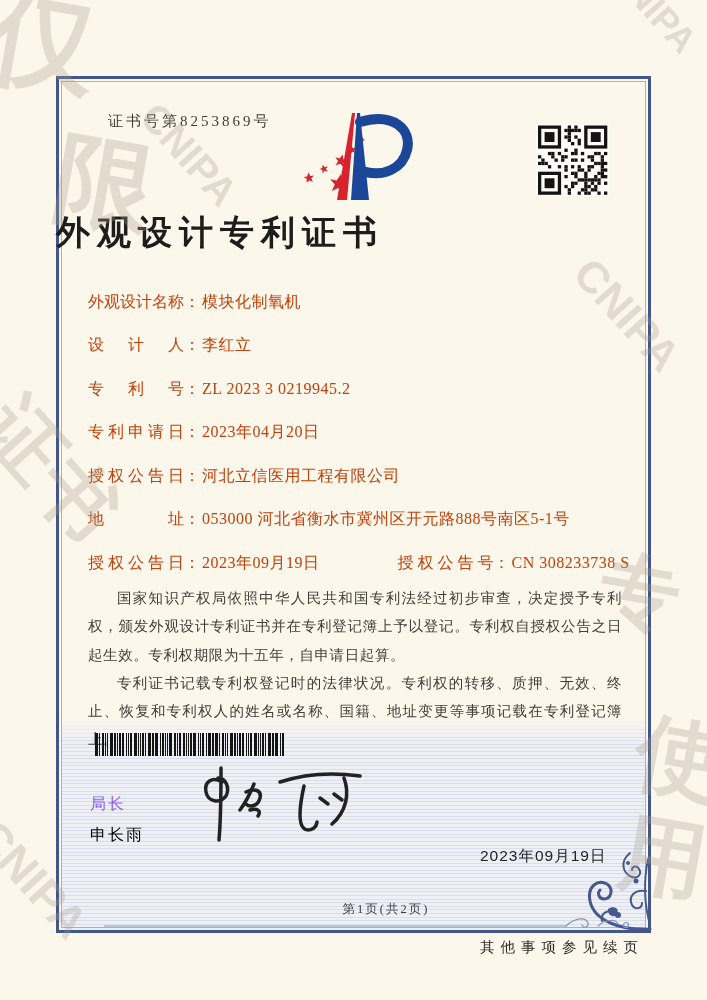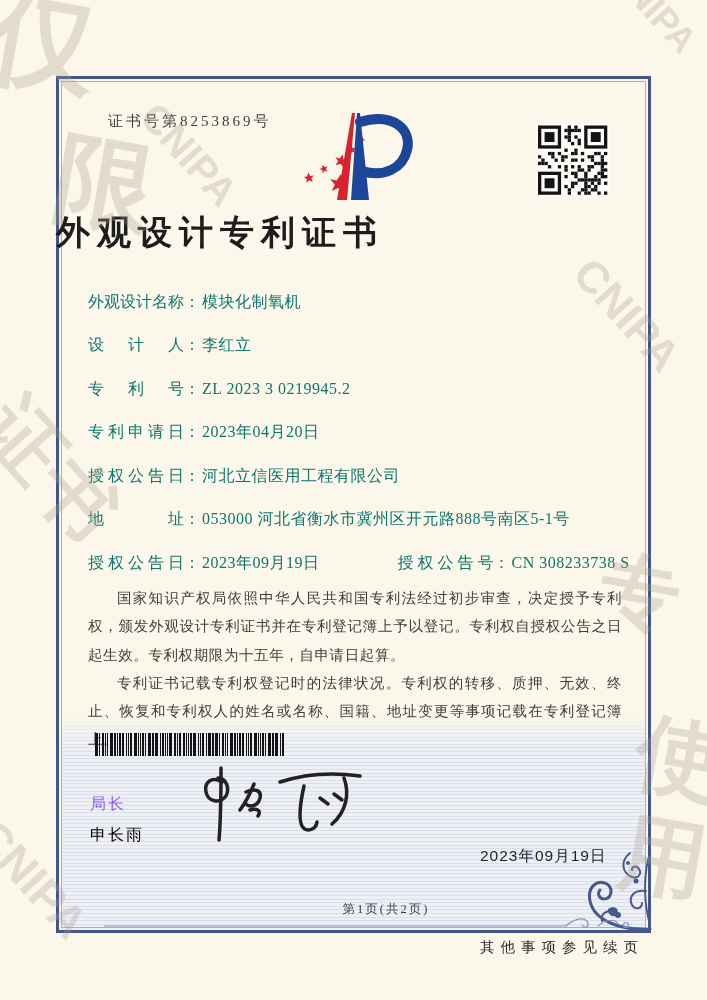--- a/index.html
+++ b/index.html
@@ -36,21 +36,21 @@
   
   .cert-no { left:92px; top:112px; font-size:15px; letter-spacing:3px; color:#3e3d39; z-index:3;margin-left:16px; }
   .logo-svg { left:294px; top:108px; z-index:3; }
   .qr-svg  { left:536px; top:124px; z-index:3; }
   .title {
     left:56px; top:210px; width:595px; 
     font-size:34px; font-weight:bold; letter-spacing:7px; color:#1d1d1d; z-index:3;
   }
 
   
-  .frow { position:absolute; left:88px; width:540px; font-size:16px; color:#0f766e; z-index:3; white-space:nowrap; }
+  .frow { position:absolute; left:88px; width:540px; font-size:16px; color:#c2410c; z-index:3; white-space:nowrap; }
   .flabel { display:inline-block; width:96px; text-align:justify; text-align-last:justify; }
   .fcolon { display:inline-block; margin-right:2px; }
   .fval { letter-spacing:0.5px; }
   .grant2 { display:inline-block; margin-left:78px; }
 
   
   .paras { left:88px; top:584px; width:534px; z-index:3; }
   .paras p {
     font-size:14.5px; line-height:1.95; text-align:justify;
     text-indent:2em; color:#3f3e39; letter-spacing:0.6px;

